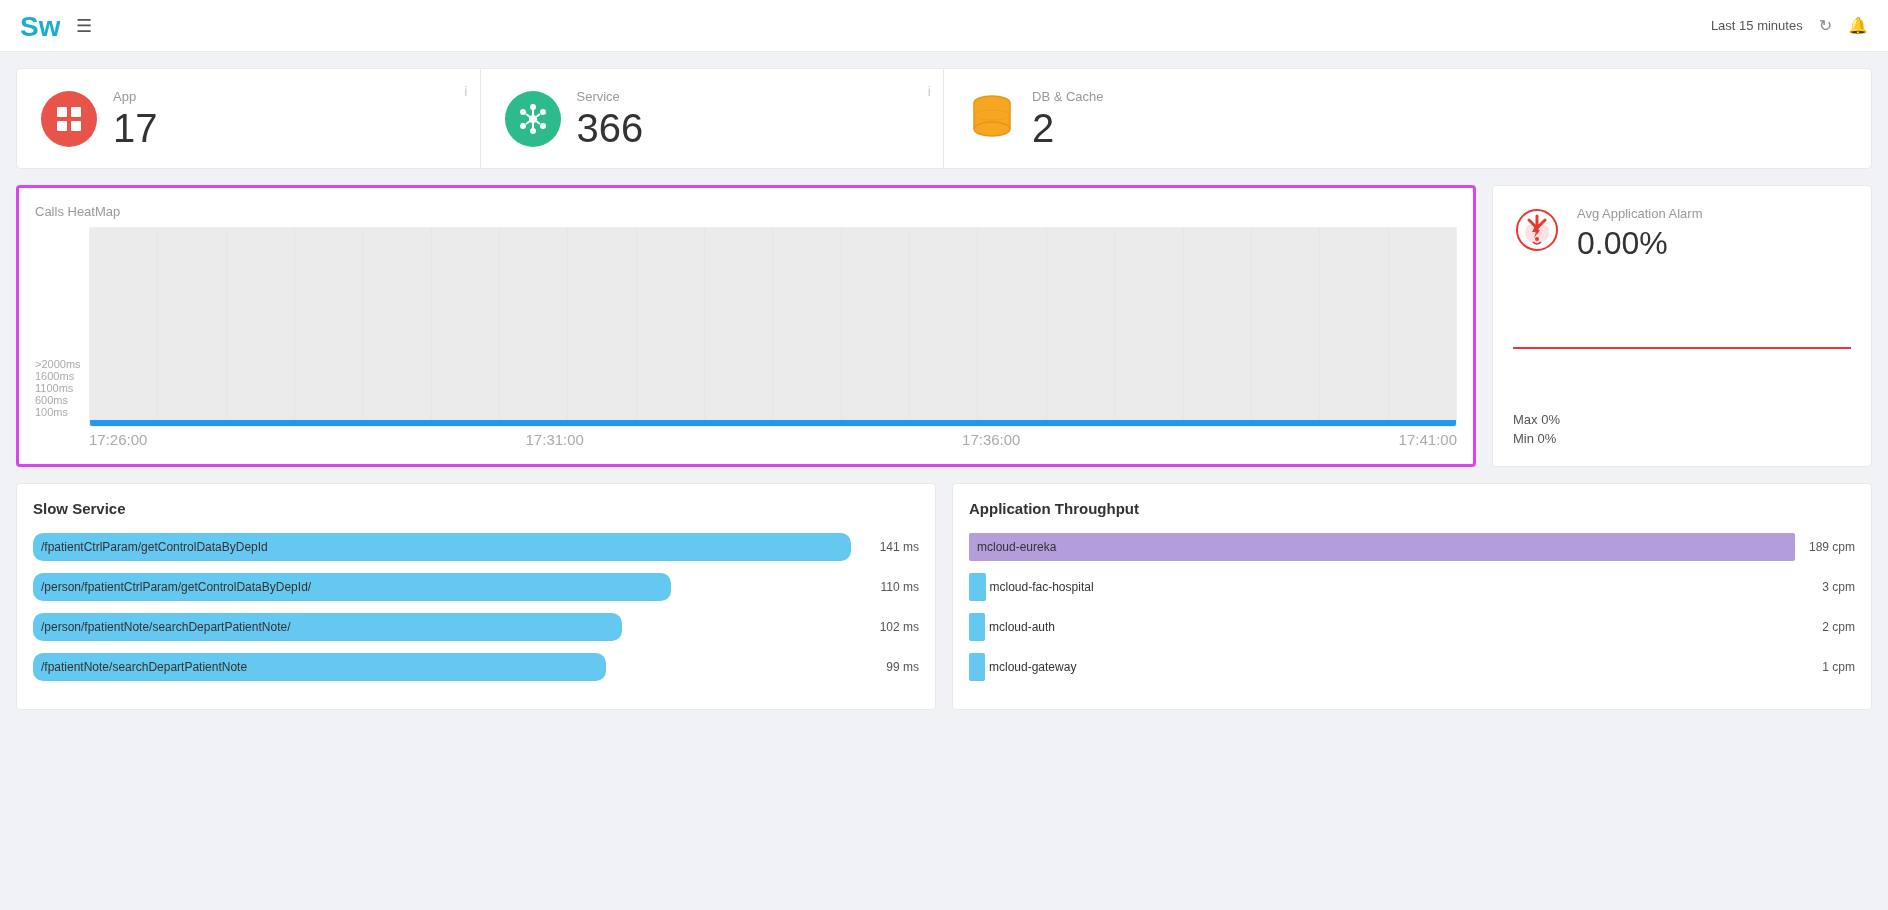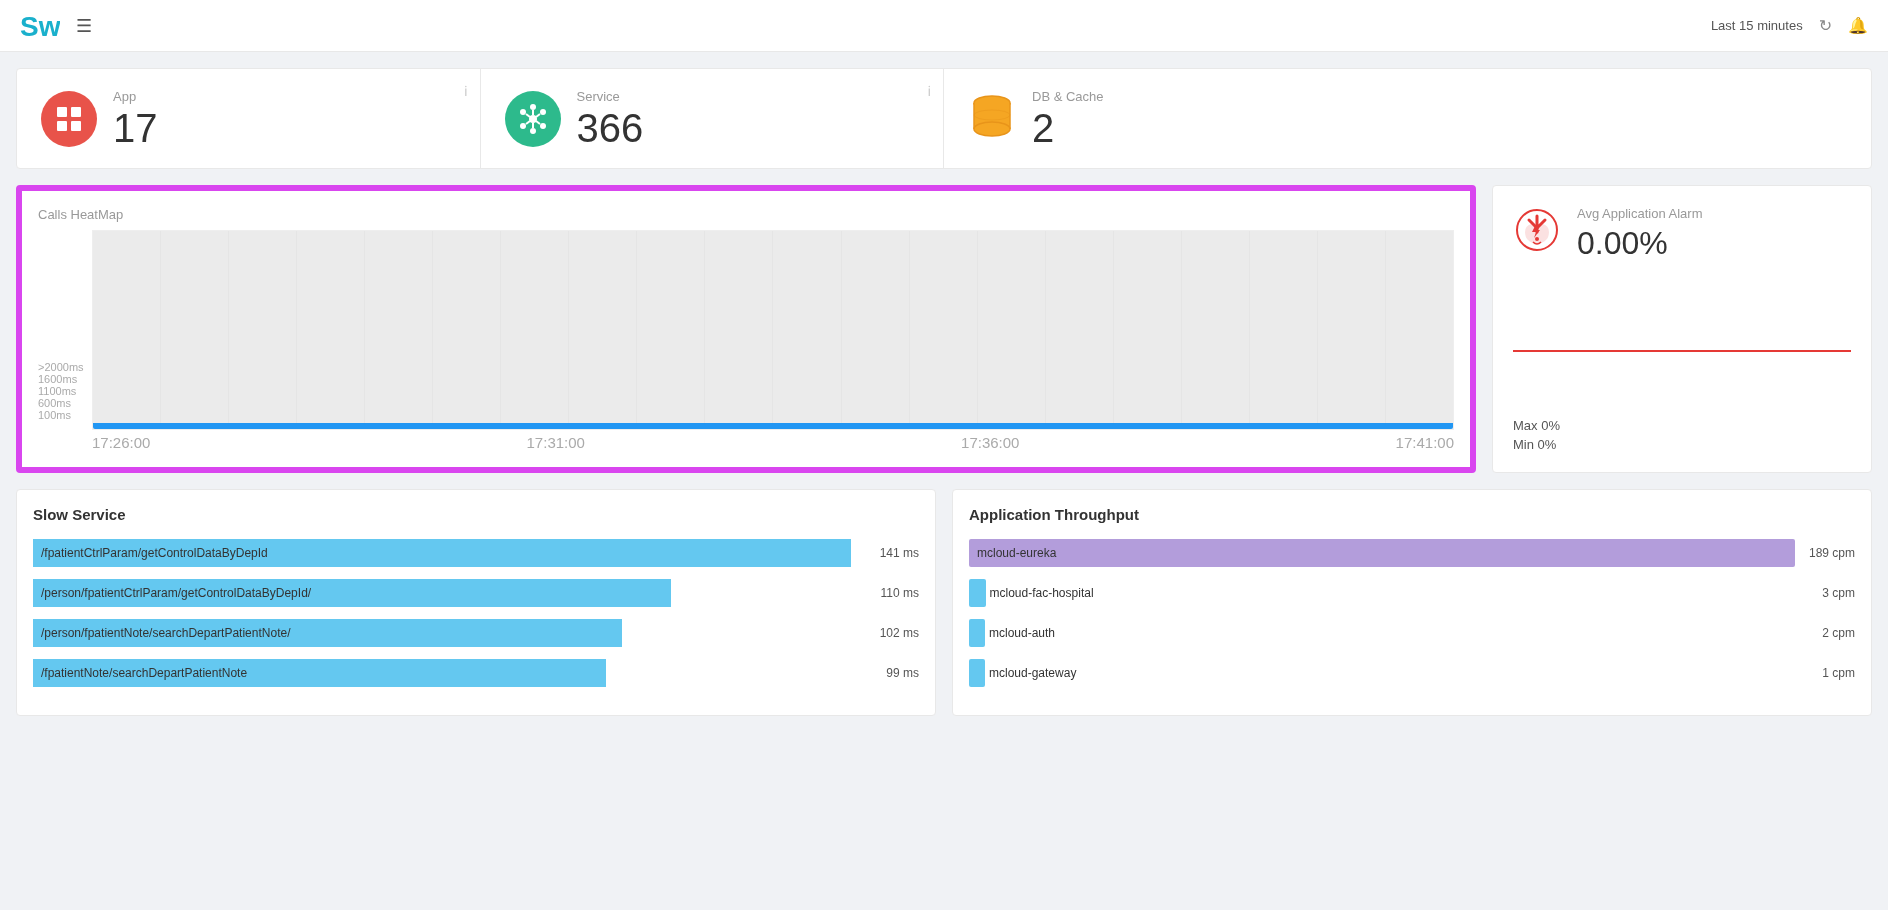--- a/index.html
+++ b/index.html
@@ -52,21 +52,21 @@
     
     .middle-row {
       display: grid;
       grid-template-columns: 1fr 380px;
       gap: 16px;
       margin-bottom: 16px;
     }
 
     
     .heatmap-panel {
-      background: #fff; border: 6px solid #d946ef; border-radius: 4px;
+      background: #fff; border: 3px solid #d946ef; border-radius: 4px;
       padding: 16px;
     }
     .panel-title { font-size: 13px; color: #999; margin-bottom: 8px; }
     .heatmap-container { position: relative; }
     .heatmap-y-axis {
       position: absolute; left: 0; top: 0; bottom: 30px;
       display: flex; flex-direction: column; justify-content: flex-end;
       font-size: 11px; color: #aaa; width: 52px;
     }
     .heatmap-grid {
@@ -134,21 +134,21 @@
       font-size: 15px; font-weight: 600; color: #333;
       margin-bottom: 16px;
     }
 
     
     .bar-row {
       display: flex; align-items: center; margin-bottom: 12px;
     }
     .bar-container { flex: 1; position: relative; height: 28px; background: transparent; }
     .bar-fill {
-      height: 100%; border-radius: 0;
+      height: 100%; border-radius: 10px;
       display: flex; align-items: center; padding-left: 8px;
       font-size: 12px; color: #333; white-space: nowrap; overflow: hidden;
     }
     .bar-value { min-width: 60px; text-align: right; font-size: 12px; color: #555; margin-left: 8px; }
 
     .bar-fill.slow { background: #64c8f0; }
 
     
     .sw-logo {
       display: flex; align-items: center; font-size: 22px; font-weight: bold;

